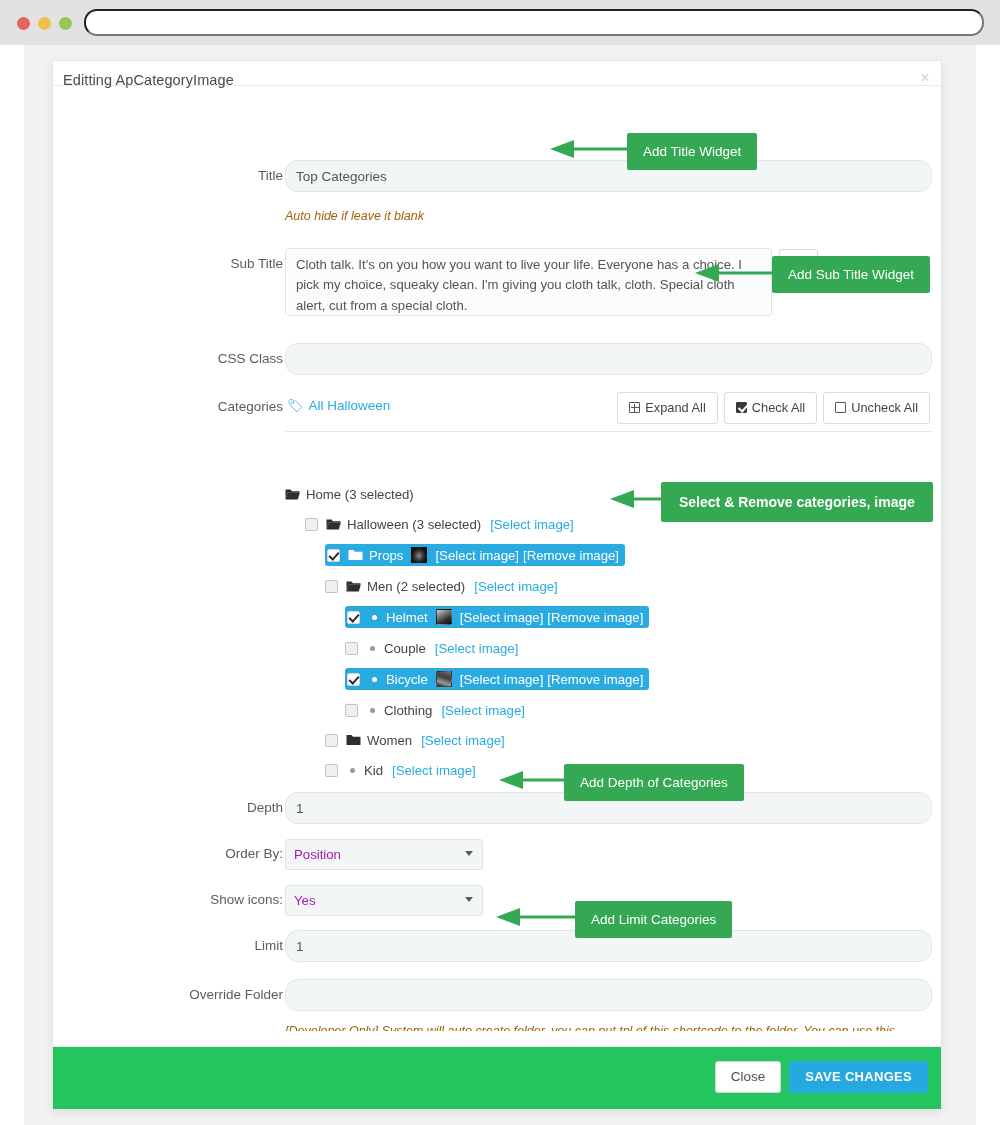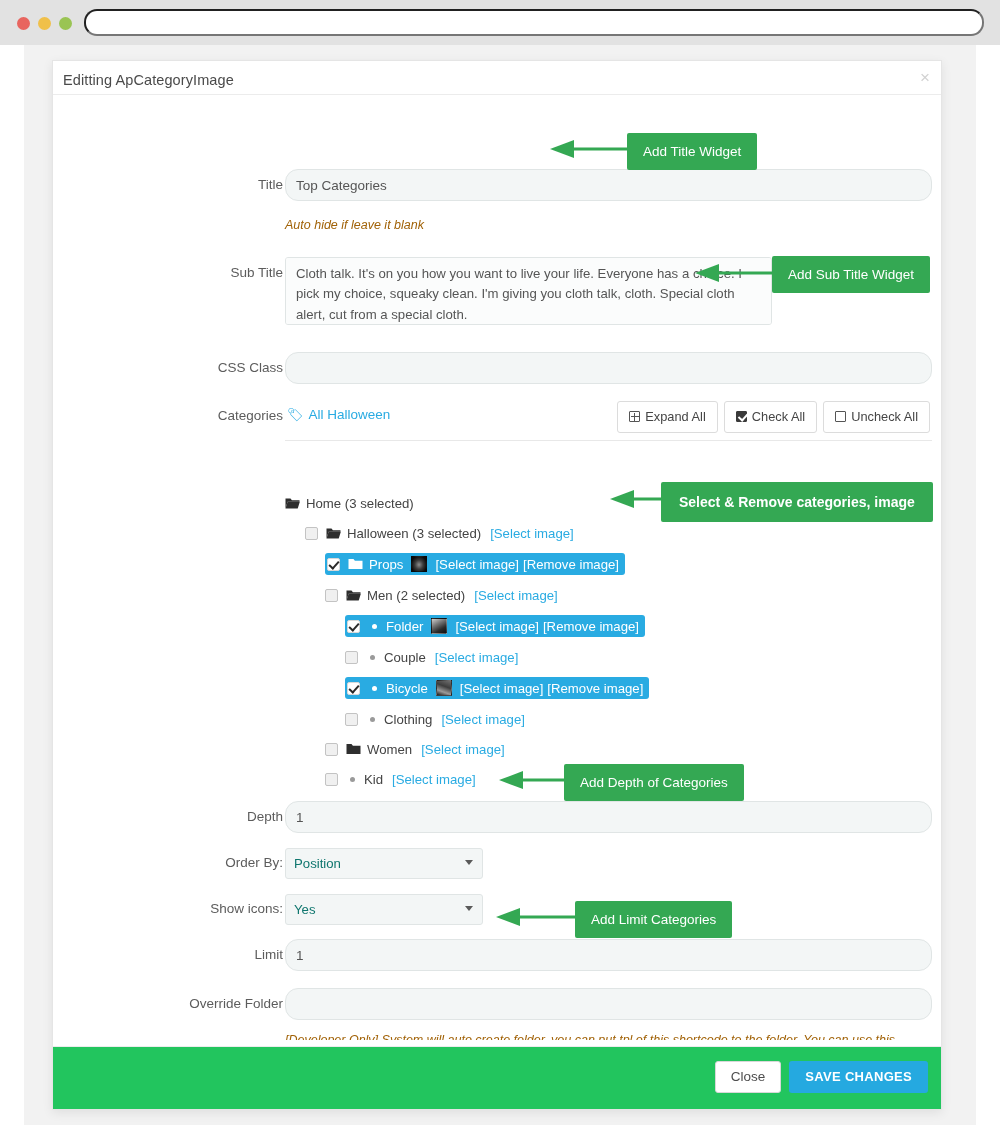--- a/index.html
+++ b/index.html
@@ -36,21 +36,21 @@
   
   .modal {
     position: absolute; left: 52px; top: 60px;
     width: 890px; height: 1050px;
     background: #ffffff;
     border: 1px solid #e5e5e5;
     box-shadow: 0 3px 10px rgba(0,0,0,.08);
   }
   .modal-header {
     position: relative;
-    height: 34px;
+    height: 25px;
     border-bottom: 1px solid #ececec;
   }
   .modal-title {
     position: absolute; left: 10px; top: 11px;
     font-size: 14.5px; color: #4a4a4a; letter-spacing: .1px;
   }
   .modal-close {
     position: absolute; right: 11px; top: 8px;
     font-size: 17px; color: #d2d2d2; cursor: pointer;
     line-height: 1;
@@ -140,21 +140,21 @@
   .helptext {
     position: absolute;
     font-size: 12.5px; color: #a16207;
     font-style: italic;
     line-height: 1.5;
   }
 
   .sel {
     width: 198px; height: 31px;
     padding: 4px 8px;
-    font-size: 13.2px; color: #0f766e;
+    font-size: 13.2px; color: #a21caf;
     background: #f3f6f6;
     border: 1px solid #e0e5e5;
     border-radius: 3px;
     font-family: "Liberation Sans", sans-serif;
     -webkit-appearance: none; appearance: none;
     outline: none;
   }
   .sel-wrap { position: relative; display: inline-block; }
   .sel-caret {
     position: absolute; right: 10px; top: 12px;
@@ -393,21 +393,21 @@
               <path d="M0.5 1.5h5l1.4 1.8h7.6v1.4H2.6L0.5 11.5z" fill="#2e2e2e"></path>
               <path d="M2.6 4.7h12.2L12.7 11.5H0.5z" fill="#2e2e2e"></path>
             </svg>
           </span>
           <span class="nodename">Men (2 selected)</span>
           <span class="sellink">[Select image]</span>
         </div>
         <div class="tnode sel-row" style="margin-left: 60px;">
           <span class="cbox on"></span>
           <span class="bullet"></span>
-          <span class="nodename">Folder</span>
+          <span class="nodename">Helmet</span>
           <span class="thumb b"></span>
           <span class="sellink">[Select image]</span>
           <span class="sellink">[Remove image]</span>
         </div>
         <div class="tnode" style="margin-left: 60px;">
           <span class="cbox"></span>
           <span class="bullet"></span>
           <span class="nodename">Couple</span>
           <span class="sellink">[Select image]</span>
         </div>

